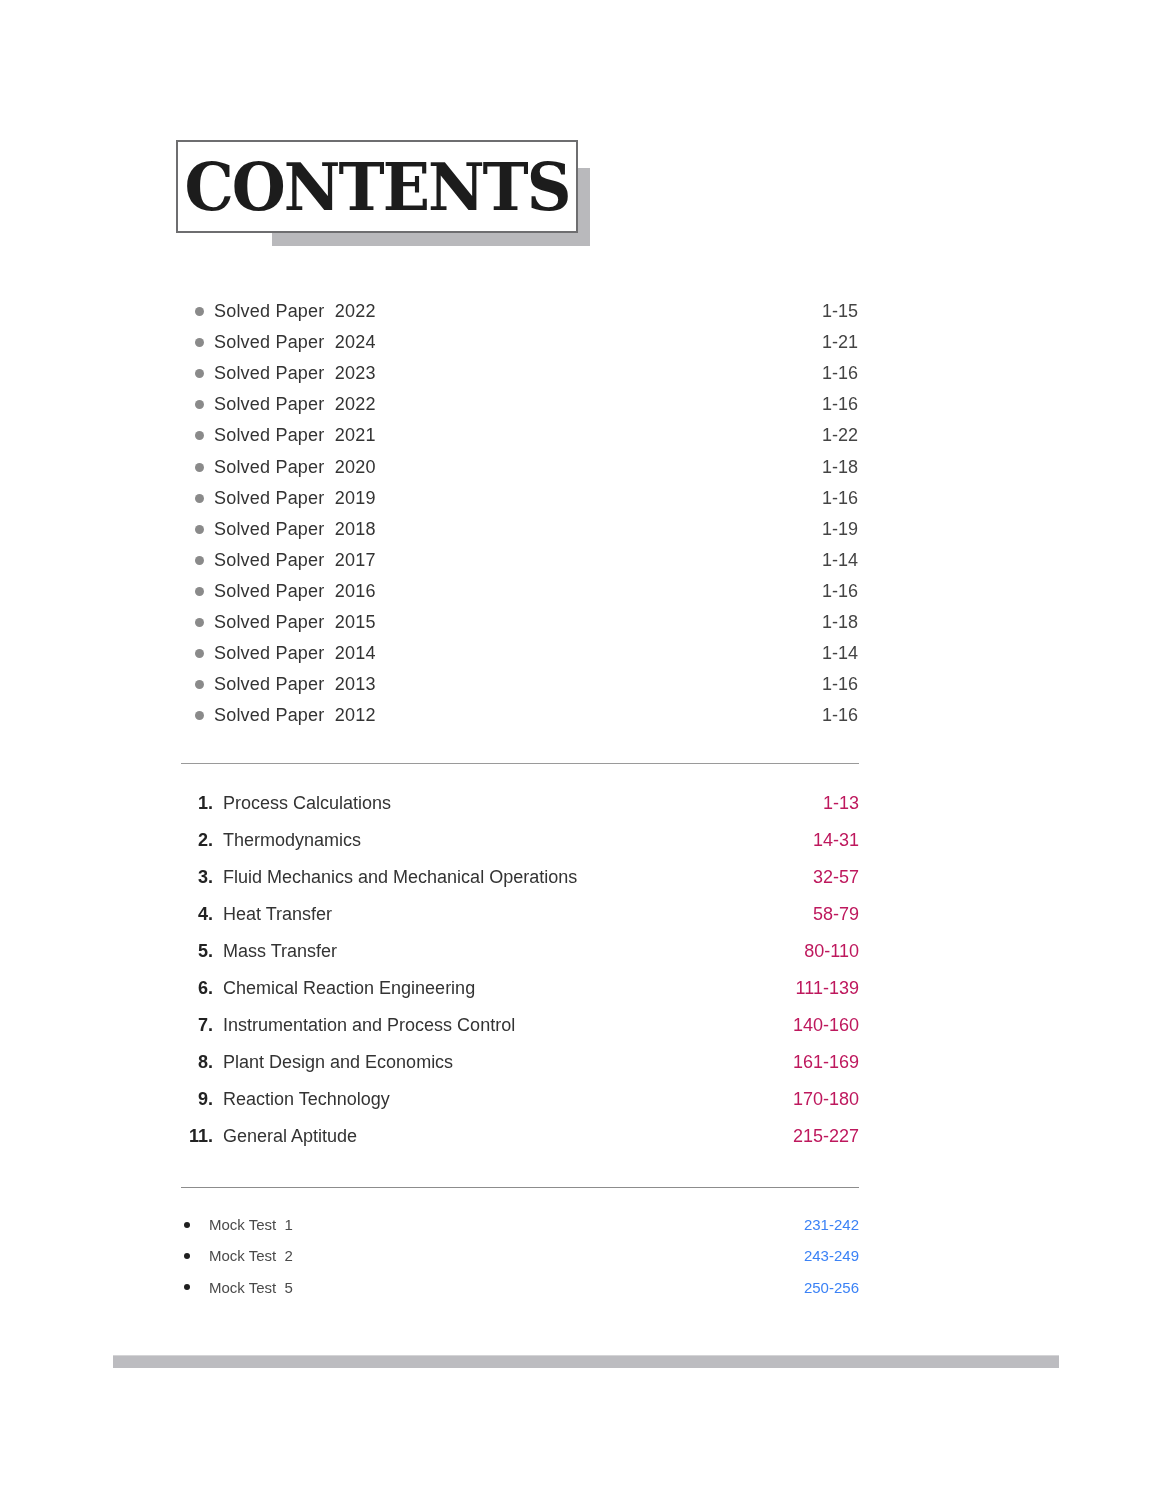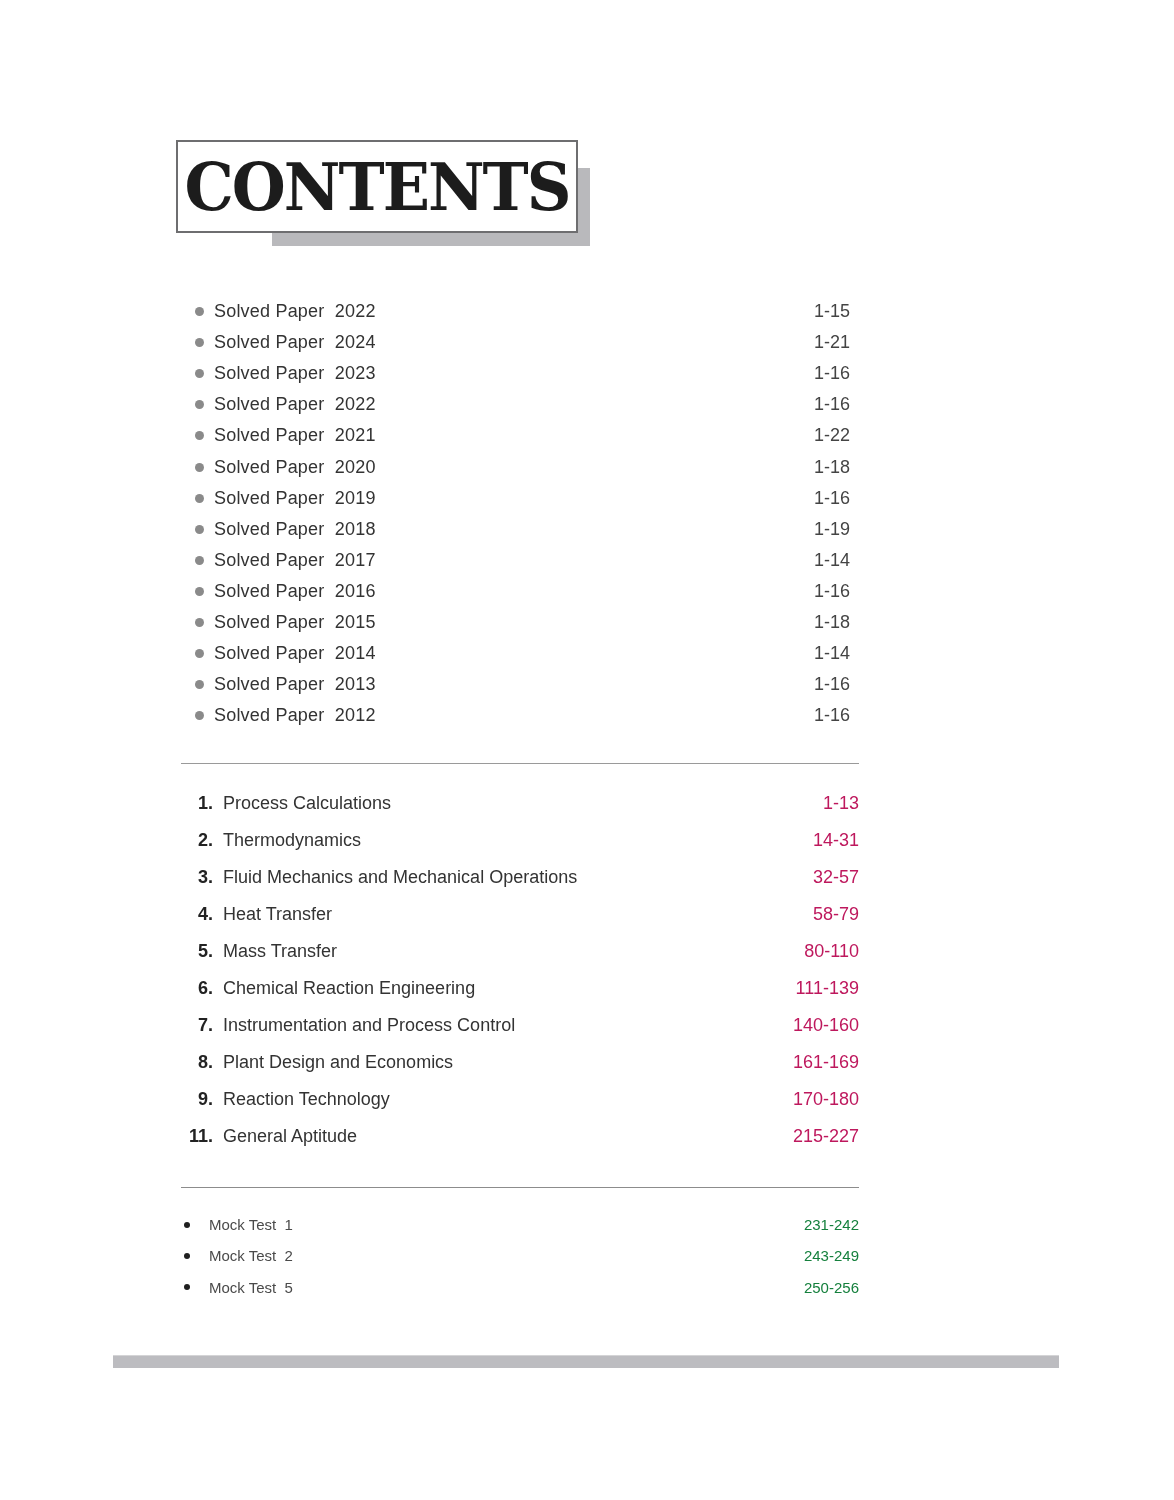--- a/index.html
+++ b/index.html
@@ -76,21 +76,21 @@
       margin-left: 5px;
       margin-right: 10px;
       flex: 0 0 auto;
     }
     .paper-label {
       white-space: pre;
       letter-spacing: 0.2px;
     }
     .paper-pages {
       position: absolute;
-      right: 12px;
+      right: 4px;
       color: #444444;
       margin-left: 16px;
     }
 
     .divider-top {
       position: absolute;
       left: 181px;
       top: 763px;
       width: 678px;
       height: 1px;
@@ -160,21 +160,21 @@
       margin-left: 3px;
       margin-right: 19px;
       flex: 0 0 auto;
     }
     .mock-label {
       white-space: pre;
     }
     .mock-pages {
       position: absolute;
       right: 0;
-      color: #15803d;
+      color: #3b82f6;
     }
 
     .footer-bar {
       position: absolute;
       left: 113px;
       top: 1355px;
       width: 946px;
       height: 13px;
       background: #bcbcc0;
       border-top: 1px solid #d4d4d6;

